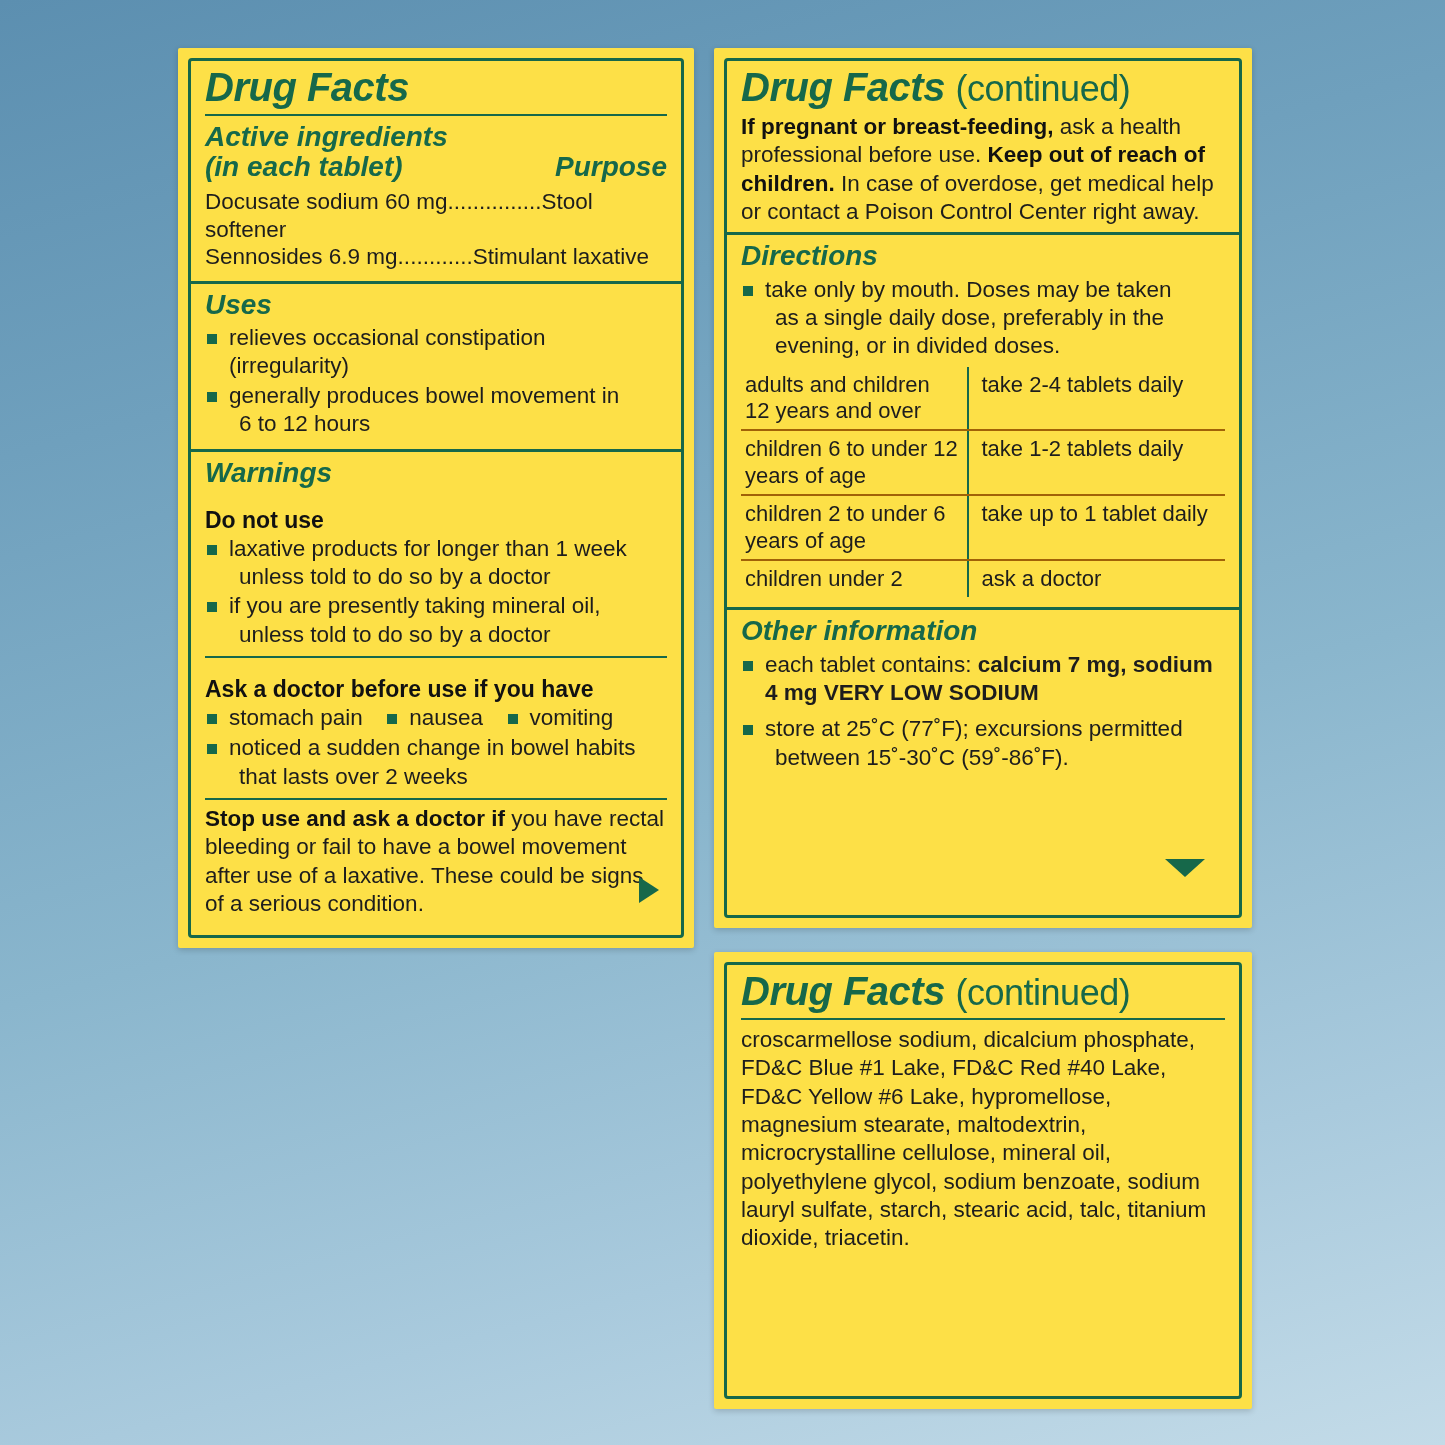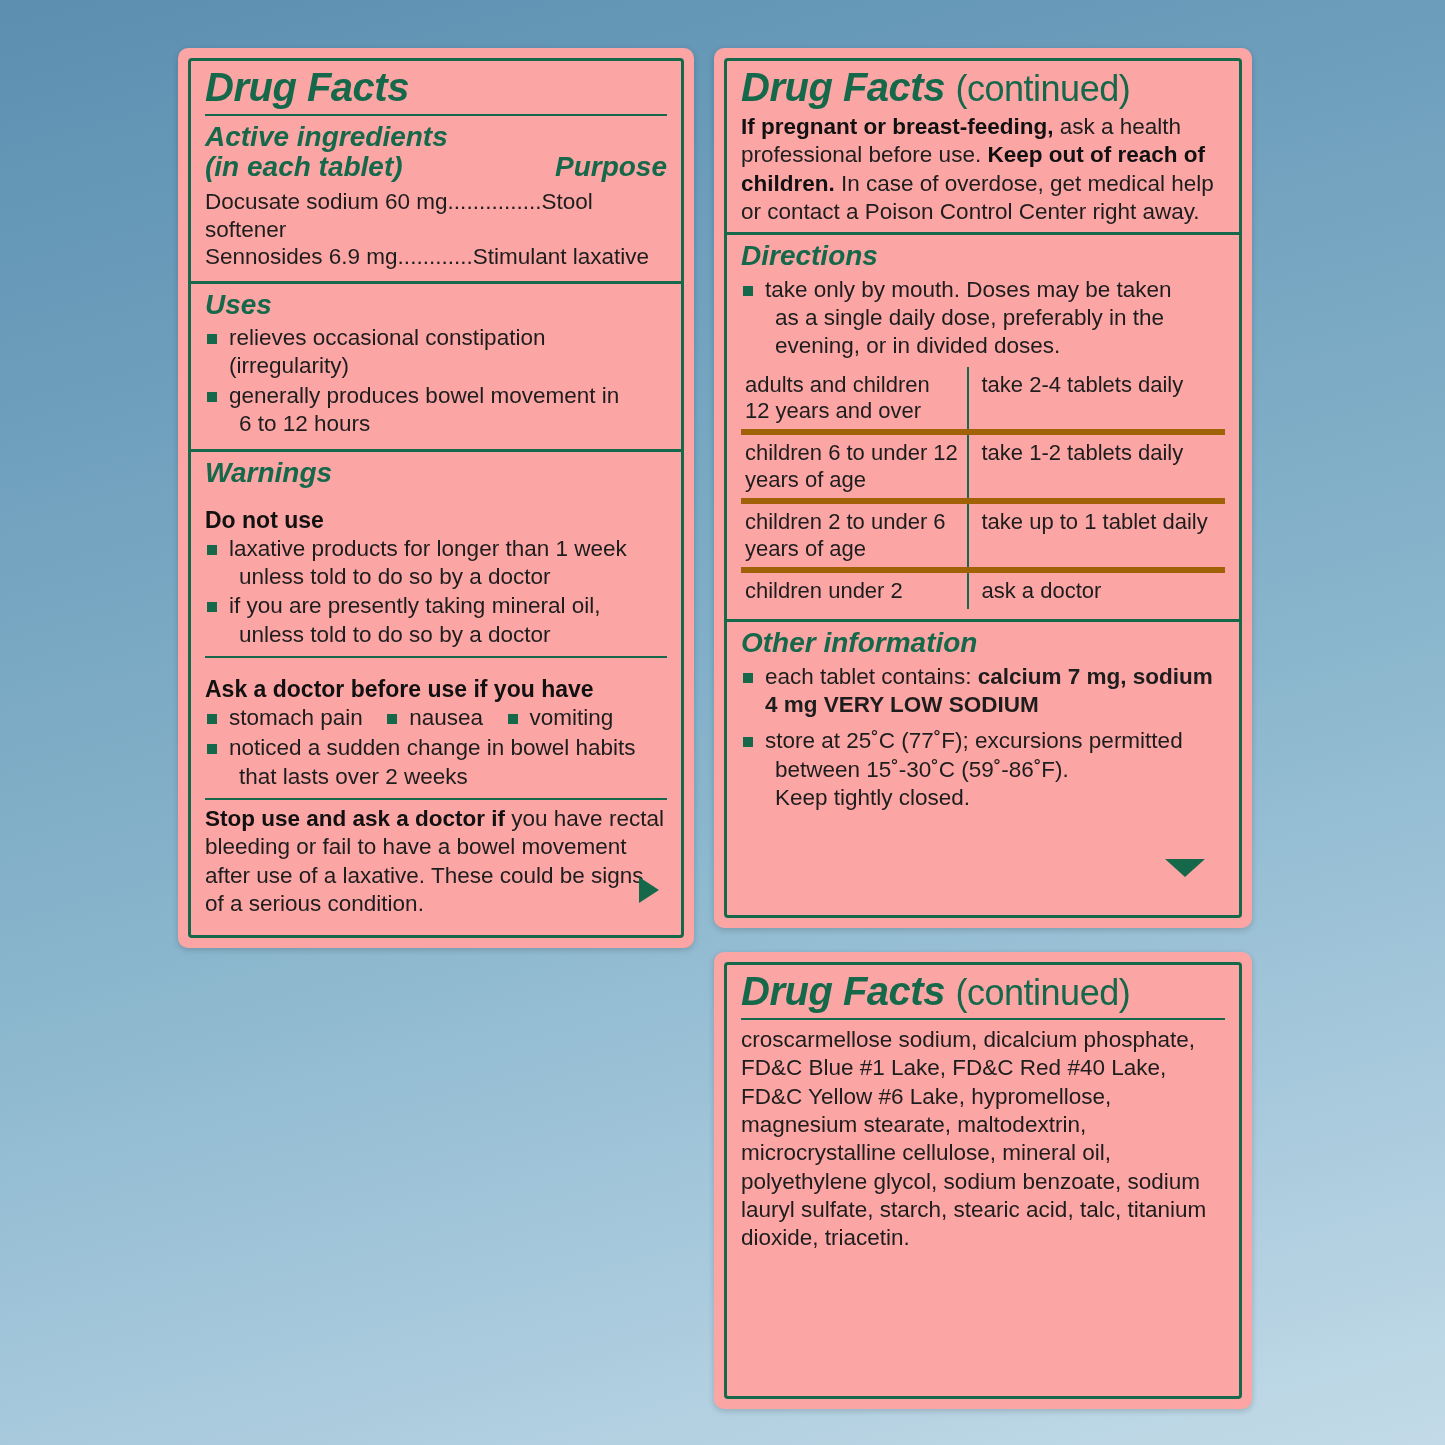--- a/index.html
+++ b/index.html
@@ -10,22 +10,22 @@
     width: 1445px;
     height: 1445px;
     font-family: "Liberation Sans", sans-serif;
     background: linear-gradient(165deg, #5c8fb0 0%, #6fa0bd 25%, #8ab6cd 55%, #a9cadd 80%, #c3dbe8 100%);
     position: relative;
     overflow: hidden;
   }
 
   .panel {
     position: absolute;
-    background: #fca5a5;
-    border-radius: 10px;
+    background: #fde047;
+    border-radius: 2px;
     box-shadow: 0 2px 6px rgba(0,0,0,0.18);
     padding: 10px;
     box-sizing: border-box;
   }
 
   .inner {
     border: 3px solid #16684a;
     border-radius: 4px;
     height: 100%;
     box-sizing: border-box;
@@ -122,21 +122,21 @@
     width: 100%;
     border-collapse: collapse;
     margin-top: 6px;
   }
   .dirtable td {
     font-size: 22px;
     line-height: 1.2;
     color: #1d1d1d;
     padding: 5px 8px 5px 4px;
     vertical-align: top;
-    border-bottom: 6px solid #a16207;
+    border-bottom: 2px solid #a16207;
   }
   .dirtable tr:last-child td { border-bottom: none; }
   .dirtable td.c1 { width: 47%; border-right: 2px solid #16684a; }
   .dirtable td.c2 { padding-left: 12px; }
 
   .arrow-right {
     position: absolute;
     right: 22px;
     bottom: 32px;
     width: 0; height: 0;
@@ -285,21 +285,20 @@
 
     <div class="sec" style="flex:1; position:relative;">
       <div class="head">Other information</div>
       <ul style="margin-top:4px;">
         <li>
           <span>each tablet contains: </span><b>calcium 7 mg, sodium 4 mg VERY LOW SODIUM</b>
         </li>
         <li style="margin-top:8px;">
           <span>store at 25˚C (77˚F); excursions permitted</span>
           <span class="ind">between 15˚-30˚C (59˚-86˚F).</span>
-          <span class="ind">Keep tightly closed.</span>
         </li>
       </ul>
       <div class="arrow-down"></div>
     </div>
 
   </div>
 </div>
 
 <div class="panel" id="panel-3">
   <div class="inner">

